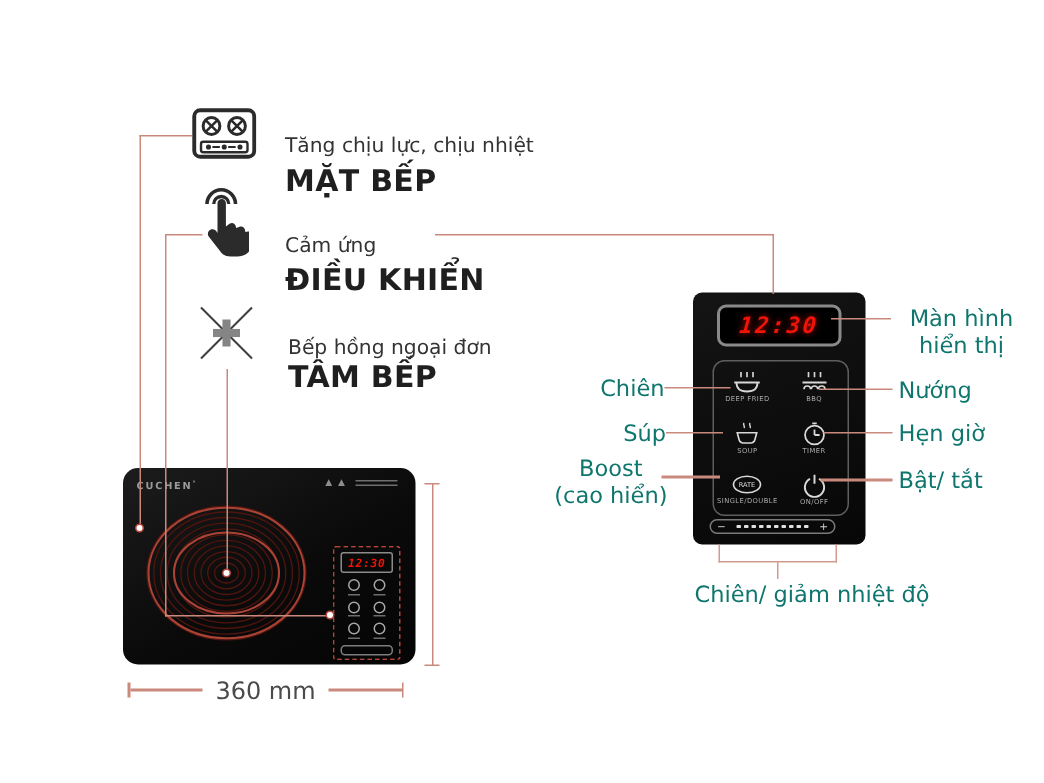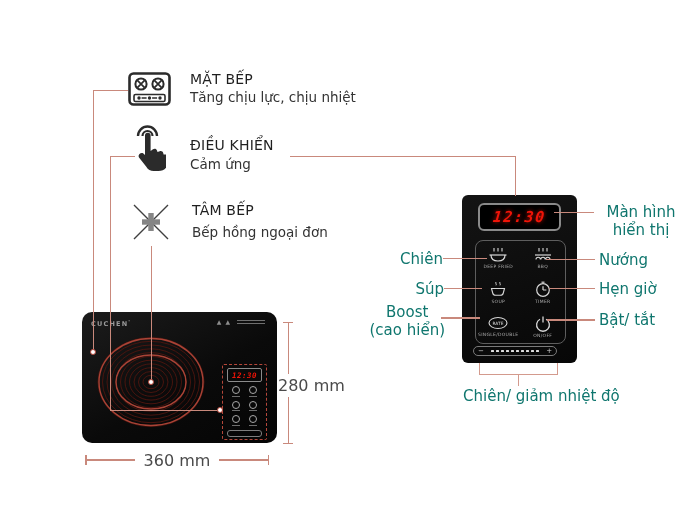--- a/index.html
+++ b/index.html
@@ -5,21 +5,21 @@
   html,body{margin:0;padding:0;background:#fff;}
   #stage{position:relative;width:696px;height:522px;background:#ffffff;overflow:hidden;
          font-family:"DejaVu Sans","Liberation Sans",sans-serif;color:#1f1f1f;}
   
   .cl{position:absolute;background:#c9897c;z-index:6;}
   .cl.h{height:1.4px;}
   .cl.v{width:1.4px;}
   .dot{position:absolute;width:4px;height:4px;background:#fff;border:1.6px solid #b5473a;
        border-radius:50%;z-index:7;}
   
-  .ftitle{position:absolute;font-size:14px;font-weight:400;letter-spacing:.2px;white-space:nowrap;}
+  .ftitle{position:absolute;font-size:20px;font-weight:700;letter-spacing:.2px;white-space:nowrap;margin-top:37px;}
   .fsub{position:absolute;font-size:13.5px;color:#333;white-space:nowrap;}
   .ficon{position:absolute;}
   
   #product{position:absolute;left:82px;top:312px;width:195px;height:131px;border-radius:10px;
            background:linear-gradient(150deg,#1c1c1c 0%,#0a0a0a 55%,#050505 100%);z-index:1;}
   #brand{position:absolute;left:9px;top:7px;font-size:6.5px;font-weight:700;color:#9a9a9a;
          letter-spacing:1.2px;}
   #brand sup{font-size:4px;}
   #warns{position:absolute;right:46px;top:6px;font-size:6px;color:#8d8d8d;letter-spacing:1px;}
   .warnlines{position:absolute;right:12px;top:8px;width:28px;}
@@ -171,21 +171,20 @@
   <div id="dim-w">
     <div class="tick"></div>
       <div class="seg"></div>
     <div class="dimtxt">360 mm</div>
     <div class="seg"></div>
       <div class="tick"></div>
   </div>
   <div class="dimtick-h" style="left:283px;top:321.5px"></div>
   <div id="dim-h-line"></div>
   <div class="dimtick-h" style="left:283px;top:443px"></div>
-  <div id="dim-h-label" class="dimtxt">280 mm</div>
 
   <i class="cl h" style="left:93px;top:90px;width:35px"></i>
   <i class="cl v" style="left:93px;top:90px;height:262px"></i>
   <i class="cl h" style="left:110px;top:156px;width:25px"></i>
   <i class="cl v" style="left:110px;top:156px;height:255px"></i>
   <i class="cl h" style="left:110px;top:409.6px;width:110px"></i>
   <i class="cl h" style="left:290px;top:156px;width:226px"></i>
   <i class="cl v" style="left:514.6px;top:156px;height:40px"></i>
   <i class="cl v" style="left:151px;top:246px;height:136px"></i>
 

